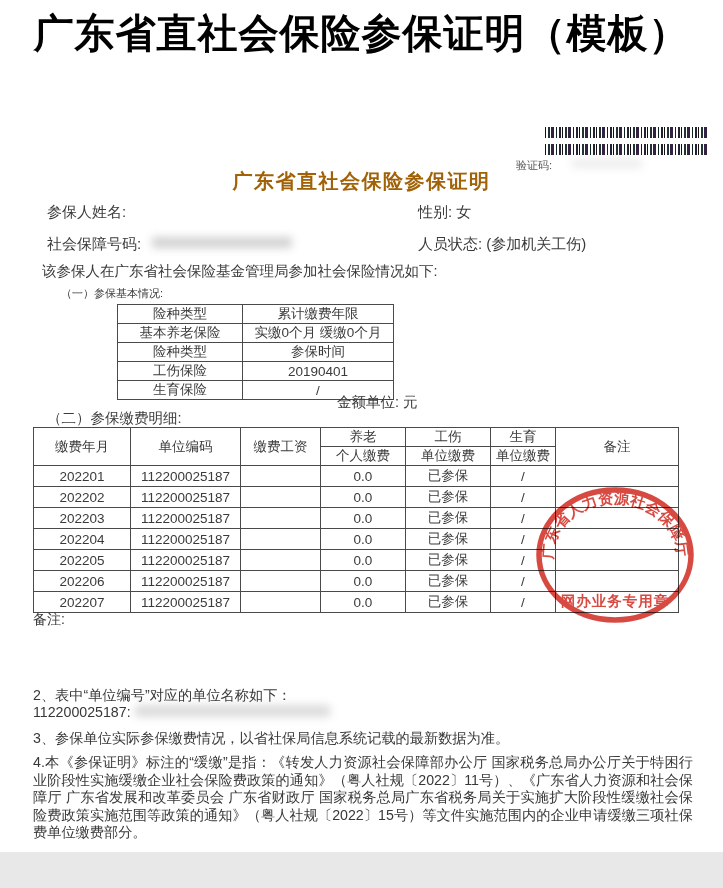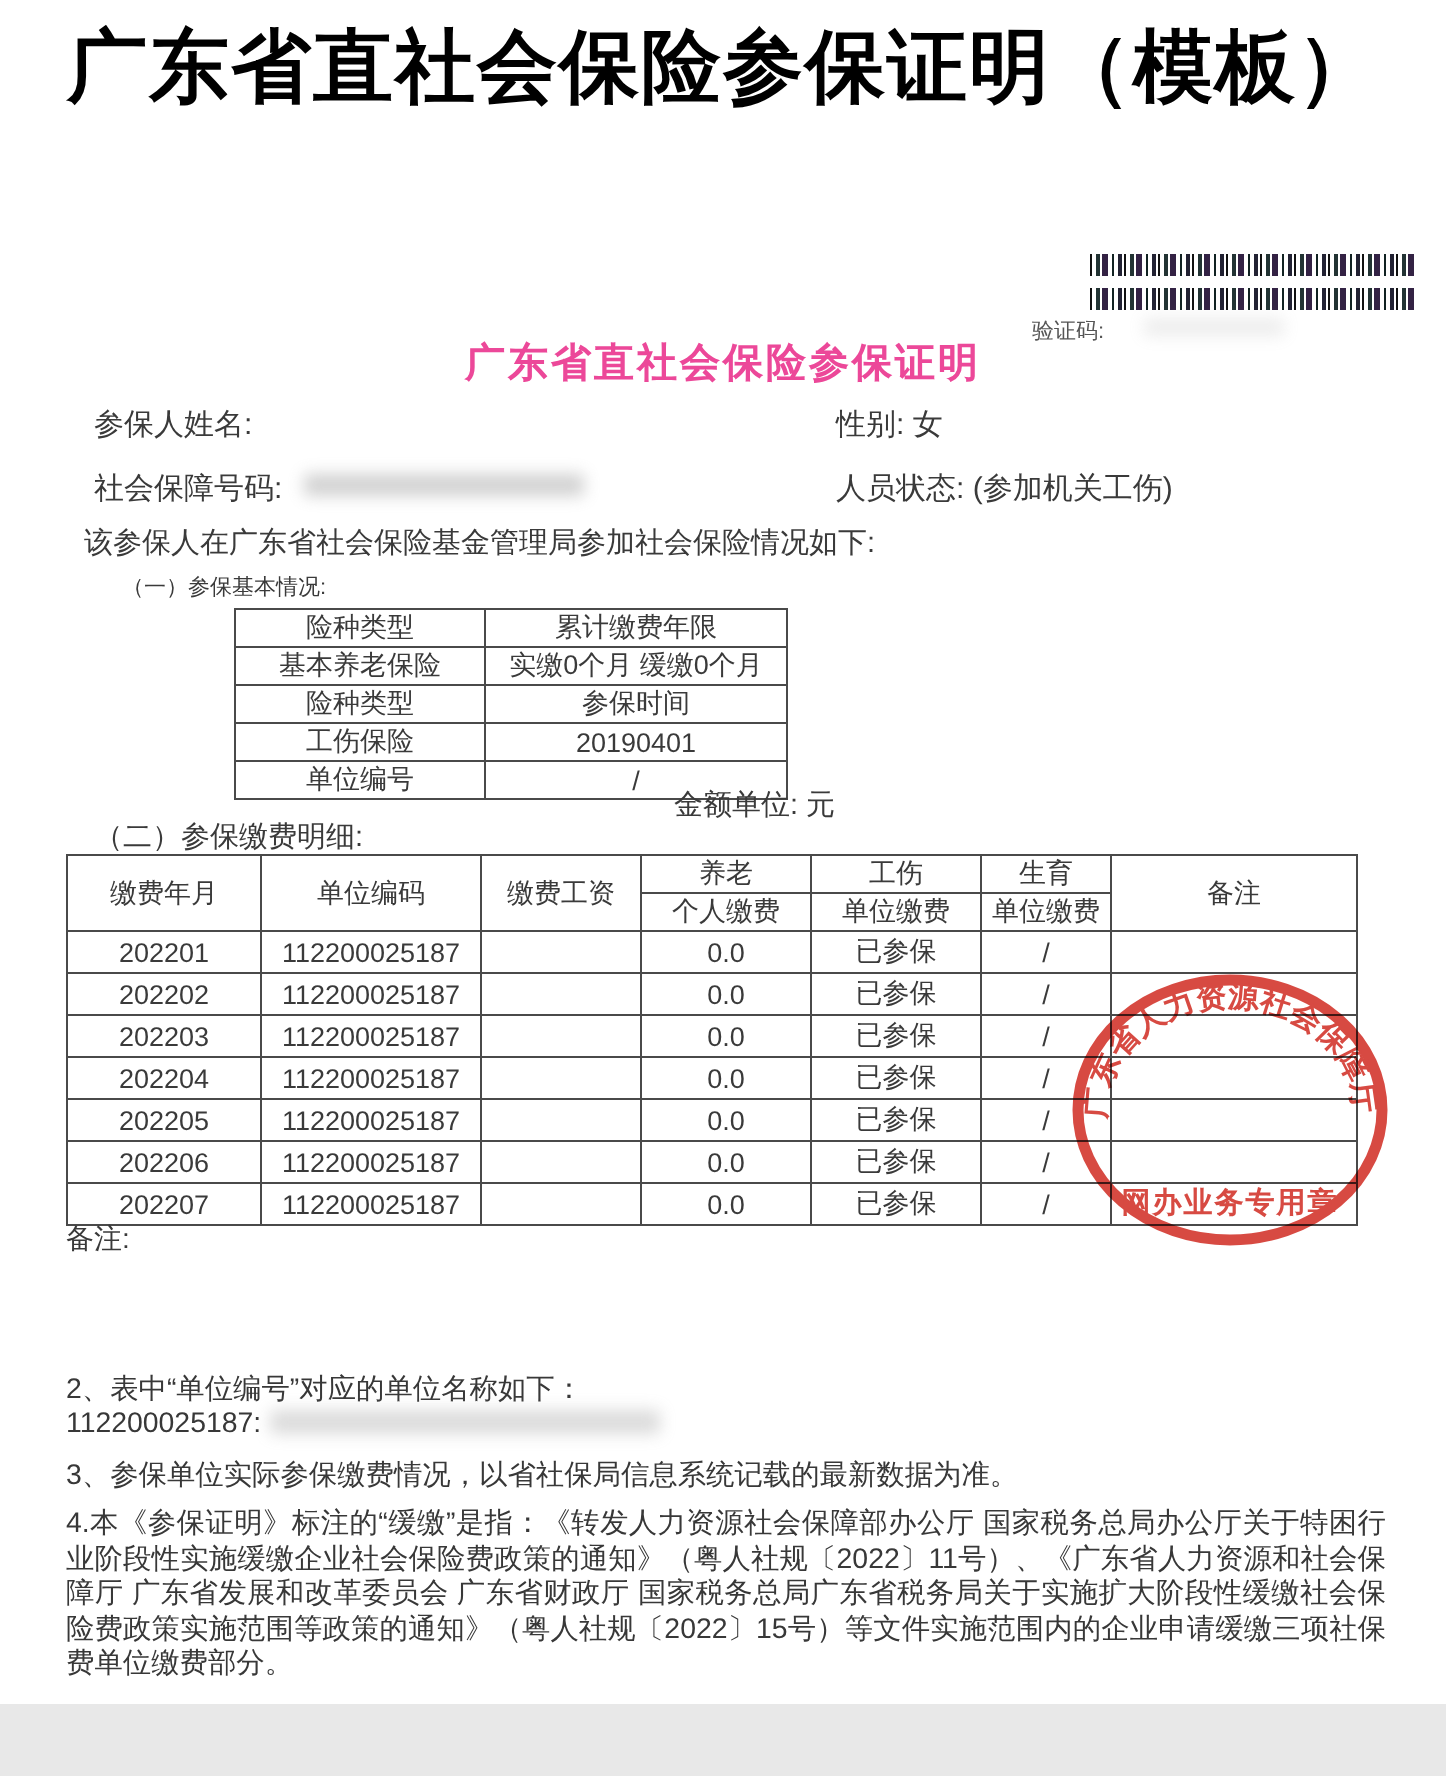--- a/index.html
+++ b/index.html
@@ -14,21 +14,21 @@
         background:repeating-linear-gradient(90deg,
           #111 0 1px,transparent 1px 3px,#233 3px 5px,transparent 5px 6px,
           #324 6px 9px,transparent 9px 11px,#122 11px 12px,transparent 12px 14px,
           #223 14px 16px,transparent 16px 17px);}
   .bc1{top:127px;} .bc2{top:144px;}
   .verify{position:absolute;left:516px;top:158px;font-size:11px;color:#555;}
   .verify-smudge{position:absolute;left:572px;top:159px;width:70px;height:9px;
         background:#9a9a9a;filter:blur(4px);opacity:.18;}
 
   .cert-title{position:absolute;top:168px;left:0;width:100%;text-align:center;
-        font-size:20px;font-weight:bold;color:#ec4899;letter-spacing:1.5px;}
+        font-size:20px;font-weight:bold;color:#a16207;letter-spacing:1.5px;}
 
   .fline{position:absolute;font-size:15px;white-space:nowrap;}
   .redact{position:absolute;background:#9a9a9a;filter:blur(4px);opacity:.45;border-radius:2px;}
 
   table{border-collapse:collapse;table-layout:fixed;}
   td,th{border:1px solid #4a4a4a;text-align:center;font-weight:normal;
         font-size:13.5px;color:#3a3a3a;padding:0 2px;overflow:hidden;white-space:nowrap;}
 
   .table1{position:absolute;left:117px;top:304px;width:276px;}
   .table1 td{height:18px;}
@@ -93,21 +93,21 @@
         </tr>
     <tr>
       <td>险种类型</td>
       <td>参保时间</td>
         </tr>
     <tr>
       <td>工伤保险</td>
       <td>20190401</td>
         </tr>
     <tr>
-      <td>单位编号</td>
+      <td>生育保险</td>
       <td>/</td>
         </tr>
   </tbody>
     </table>
 
   <div class="fline" style="left:47px;top:409px;font-size:14.5px;">（二）参保缴费明细:</div>
   <div class="fline" style="left:337px;top:393px;font-size:14.5px;">金额单位: 元</div>
 
   <table class="table2">
     <colgroup>

